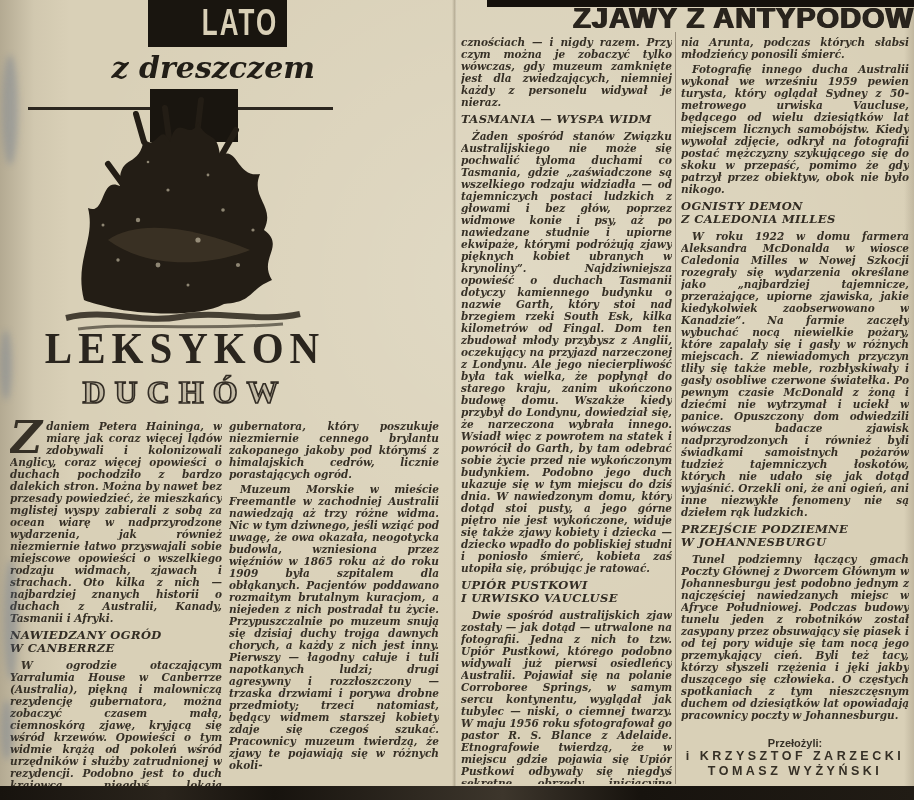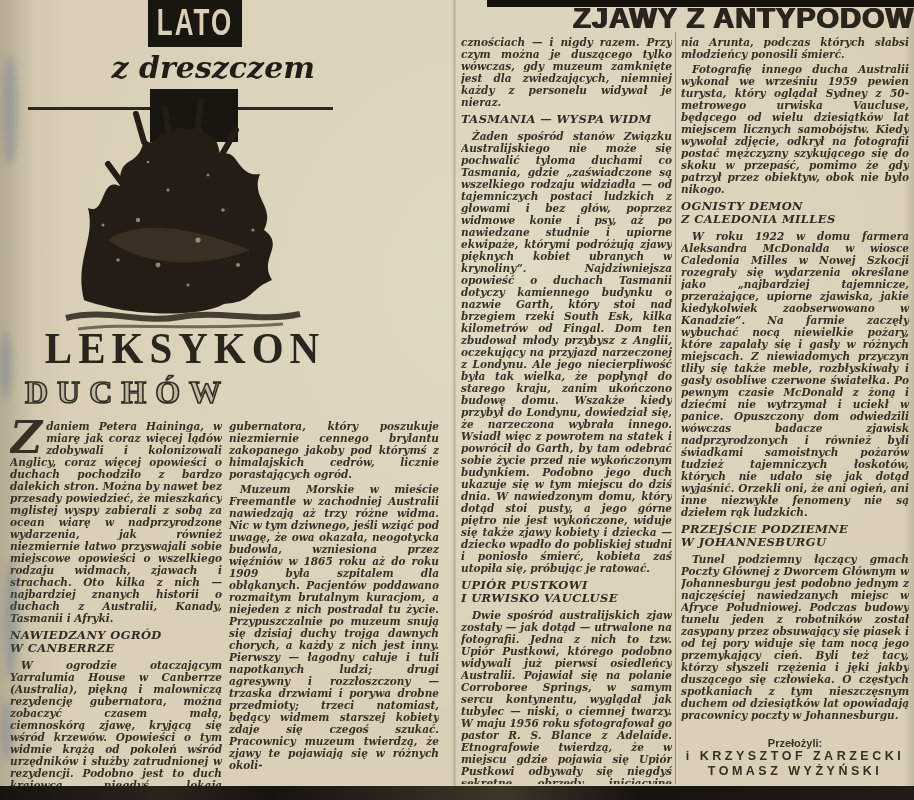--- a/index.html
+++ b/index.html
@@ -6,28 +6,28 @@
   body{width:914px;height:800px;position:relative;overflow:hidden;
        background:
          radial-gradient(ellipse at 55% 35%, rgba(255,255,248,0.20), transparent 62%),
          linear-gradient(90deg, rgba(82,70,50,0.28), rgba(82,70,50,0.06) 34px, transparent 70px),
          linear-gradient(270deg, rgba(82,70,50,0.18), transparent 10px),
          #d9d0b7;
        font-family:"DejaVu Serif", serif;}
   .abs{position:absolute;}
 
   
-  .lato-box{left:148px;top:0;width:94px;height:47px;background:#19150f;display:flex;align-items:center;justify-content:center;}
+  .lato-box{left:148px;top:0;width:94px;height:47px;background:#19150f;display:flex;align-items:center;justify-content:center;padding-left:45px;}
   .lato-box span{color:#d8cfb6;font-family:"Liberation Sans",sans-serif;font-weight:bold;font-size:26px;letter-spacing:2px;transform:scaleY(1.4);}
   .z-dreszczem{left:85px;top:50px;width:230px;text-align:right;font-style:italic;font-weight:bold;font-size:30px;color:#221e17;}
   .head-rule{left:28px;top:107px;width:305px;height:3px;background:#2b261f;}
   .head-box2{left:150px;top:89px;width:88px;height:53px;background:#19150f;}
   .illu{left:48px;top:90px;width:268px;height:245px;}
   .leksykon{left:25px;top:324px;width:320px;text-align:center;font-family:"Liberation Serif",serif;font-weight:bold;font-size:41px;letter-spacing:6px;color:#2a251e;transform:scaleY(1.1);}
-  .duchow{left:25px;top:374px;width:320px;text-align:left;font-family:"Liberation Serif",serif;font-weight:bold;font-size:32px;letter-spacing:9px;color:rgba(51,45,37,0.14);-webkit-text-stroke:1.6px #332d25;}
+  .duchow{left:25px;top:374px;width:320px;text-align:center;font-family:"Liberation Serif",serif;font-weight:bold;font-size:32px;letter-spacing:9px;color:rgba(51,45,37,0.14);-webkit-text-stroke:1.6px #332d25;}
 
   
   .top-bar{left:487px;top:0;width:427px;height:7px;background:#15110c;z-index:6;}
   .zjawy{left:460px;top:2px;width:454px;text-align:right;font-family:"Liberation Sans",sans-serif;font-weight:bold;font-size:29px;letter-spacing:1px;color:#29241d;text-shadow:0.8px 0 0 #29241d,-0.8px 0 0 #29241d;z-index:5;}
 
   
   .col{position:absolute;font-style:italic;font-weight:bold;font-size:10.5px;line-height:12px;color:#363026;text-align:justify;overflow:hidden;}
   #col1{left:10px;top:420px;width:212px;height:368px;}
   #col2{left:229px;top:420px;width:210px;height:368px;}
   #col3{left:461px;top:36px;width:211px;height:748px;}
@@ -97,21 +97,21 @@
   <div class="subhead"><span>NAWIEDZANY OGRÓD</span><br><span>W CANBERRZE</span></div>
   <p>W ogrodzie otaczającym Yarralumia House w Canberrze (Australia), piękną i malowniczą rezydencję gubernatora, można zobaczyć czasem małą, ciemnoskórą zjawę, kryjącą się wśród krzewów. Opowieści o tym widmie krążą od pokoleń wśród urzędników i służby zatrudnionej w rezydencji. Podobno jest to duch krajowca, niegdyś lokaja ówczesnego</p>
 </div>
 
 <div class="col" id="col2">
   <p class="np">gubernatora, który poszukuje niezmiernie cennego brylantu zakopanego jakoby pod którymś z himalajskich cedrów, licznie porastających ogród.</p>
   <p>Muzeum Morskie w mieście Freemantle w zachodniej Australii nawiedzają aż trzy różne widma. Nic w tym dziwnego, jeśli wziąć pod uwagę, że owa okazała, neogotycka budowla, wzniesiona przez więźniów w 1865 roku aż do roku 1909 była szpitalem dla obłąkanych. Pacjentów poddawano rozmaitym brutalnym kuracjom, a niejeden z nich postradał tu życie. Przypuszczalnie po muzeum snują się dzisiaj duchy trojga dawnych chorych, a każdy z nich jest inny. Pierwszy — łagodny całuje i tuli napotkanych ludzi; drugi agresywny i rozzłoszczony — trzaska drzwiami i porywa drobne przedmioty; trzeci natomiast, będący widmem starszej kobiety zdaje się czegoś szukać. Pracownicy muzeum twierdzą, że zjawy te pojawiają się w różnych okoli-</p>
 </div>
 
 <div class="col" id="col3">
-  <p class="np">cznościach — i nigdy razem. Przy czym można je duszącego tylko wówczas, gdy muzeum zamknięte jest dla zwiedzających, niemniej każdy z personelu widywał je nieraz.</p>
+  <p class="np">cznościach — i nigdy razem. Przy czym można je zobaczyć tylko wówczas, gdy muzeum zamknięte jest dla zwiedzających, niemniej każdy z personelu widywał je nieraz.</p>
   <div class="subhead"><span>TASMANIA — WYSPA WIDM</span></div>
   <p>Żaden spośród stanów Związku Australijskiego nie może się pochwalić tyloma duchami co Tasmania, gdzie „zaświadczone są wszelkiego rodzaju widziadła — od tajemniczych postaci ludzkich z głowami i bez głów, poprzez widmowe konie i psy, aż po nawiedzane studnie i upiorne ekwipaże, którymi podróżują zjawy pięknych kobiet ubranych w krynoliny”. Najdziwniejsza opowieść o duchach Tasmanii dotyczy kamiennego budynku o nazwie Garth, który stoi nad brzegiem rzeki South Esk, kilka kilometrów od Fingal. Dom ten zbudował młody przybysz z Anglii, oczekujący na przyjazd narzeczonej z Londynu. Ale jego niecierpliwość była tak wielka, że popłynął do starego kraju, zanim ukończono budowę domu. Wszakże kiedy przybył do Londynu, dowiedział się, że narzeczona wybrała innego. Wsiadł więc z powrotem na statek i powrócił do Garth, by tam odebrać sobie życie przed nie wykończonym budynkiem. Podobno jego duch ukazuje się w tym miejscu do dziś dnia. W nawiedzonym domu, który dotąd stoi pusty, a jego górne piętro nie jest wykończone, widuje się także zjawy kobiety i dziecka — dziecko wpadło do pobliskiej studni i poniosło śmierć, kobieta zaś utopiła się, próbując je ratować.</p>
   <div class="subhead"><span>UPIÓR PUSTKOWI</span><br><span>I URWISKO VAUCLUSE</span></div>
   <p>Dwie spośród australijskich zjaw zostały — jak dotąd — utrwalone na fotografii. Jedna z nich to tzw. Upiór Pustkowi, którego podobno widywali już pierwsi osiedleńcy Australii. Pojawiał się na polanie Corroboree Springs, w samym sercu kontynentu, wyglądał jak tubylec — niski, o ciemnej twarzy. W maju 1956 roku sfotografował go pastor R. S. Blance z Adelaide. Etnografowie twierdzą, że w miejscu gdzie pojawia się Upiór Pustkowi odbywały się niegdyś sekretne obrzędy inicjacyjne plemie-</p>
 </div>
 
 <div class="col" id="col4">
   <p class="np">nia Arunta, podczas których słabsi młodzieńcy ponosili śmierć.</p>
   <p>Fotografię innego ducha Australii wykonał we wrześniu 1959 pewien turysta, który oglądał Sydney z 50-metrowego urwiska Vaucluse, będącego od wielu dziesiątków lat miejscem licznych samobójstw. Kiedy wywołał zdjęcie, odkrył na fotografii postać mężczyzny szykującego się do skoku w przepaść, pomimo że gdy patrzył przez obiektyw, obok nie było nikogo.</p>
   <div class="subhead"><span>OGNISTY DEMON</span><br><span>Z CALEDONIA MILLES</span></div>

